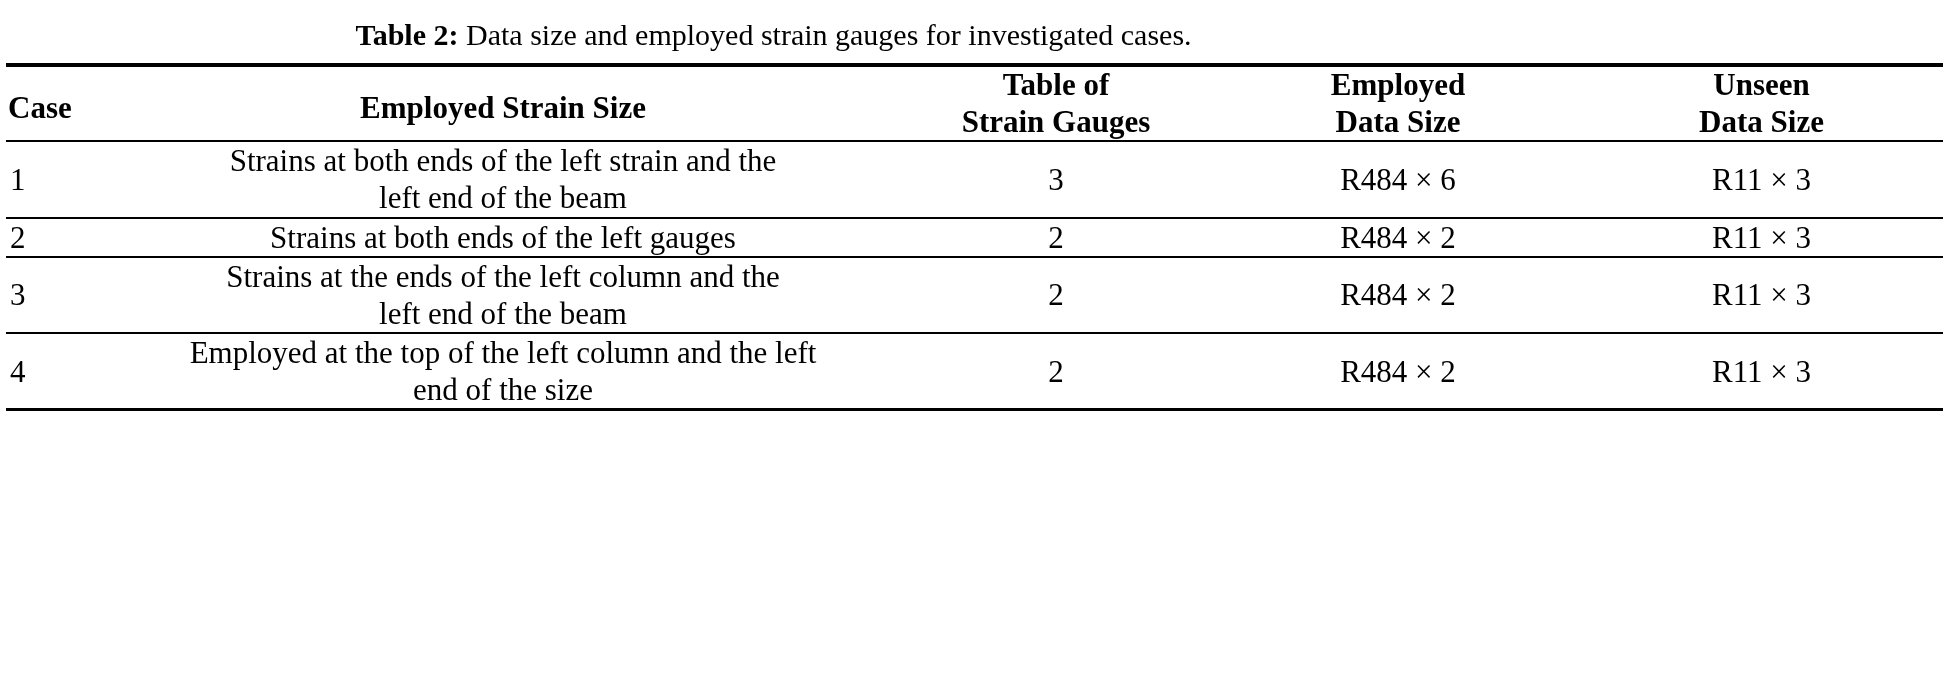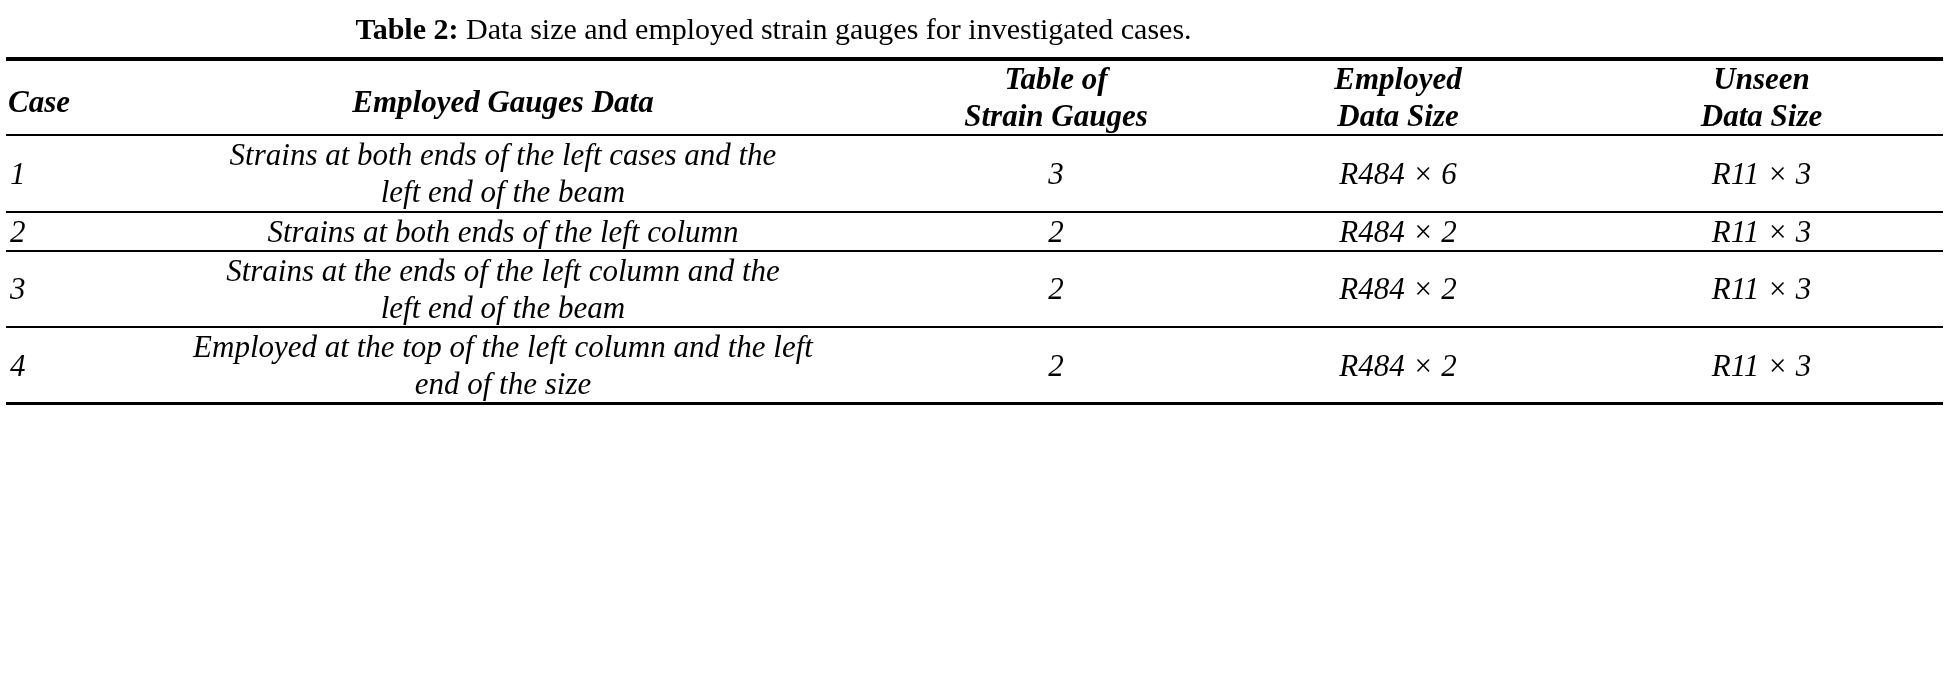--- a/index.html
+++ b/index.html
@@ -12,42 +12,41 @@
     height: 693px;
     font-family: "Liberation Serif", "DejaVu Serif", serif;
     color: #000000;
     overflow: hidden;
   }
   .page {
     width: 1547px;
     height: 693px;
     position: relative;
     box-sizing: border-box;
-    padding: 6px 6px;
+    padding: 12px 6px;
   }
   .caption {
     text-align: center;
     font-size: 30px;
     line-height: 1.1;
     padding-top: 6px;
     padding-bottom: 12px;
     white-space: nowrap;
   }
   .caption .cap-label {
     font-weight: bold;
   }
   .caption .cap-text {
     font-weight: normal;
   }
   table.tbl {
     border-collapse: collapse;
     width: 1937px;
     margin: 0 auto;
     table-layout: fixed;
-    font-style: italic;
   }
   table.tbl th, table.tbl td {
     padding: 0;
     vertical-align: middle;
   }
   thead th {
     font-weight: bold;
     font-size: 31px;
     line-height: 1.18;
     text-align: center;
@@ -101,52 +100,52 @@
     <colgroup>
       <col class="c-case">
       <col class="c-strain">
       <col class="c-num">
       <col class="c-train">
       <col class="c-unseen">
     </colgroup>
     <thead>
       <tr>
         <th class="col-case">Case</th>
-        <th class="col-strain">Employed Gauges Data</th>
+        <th class="col-strain">Employed Strain Size</th>
         <th>
           <span class="hdr-line">Table of</span>
           <span class="hdr-line">Strain Gauges</span>
         </th>
         <th>
           <span class="hdr-line">Employed</span>
           <span class="hdr-line">Data Size</span>
         </th>
         <th>
           <span class="hdr-line">Unseen</span>
           <span class="hdr-line">Data Size</span>
         </th>
       </tr>
     </thead>
     <tbody>
 
       <tr>
         <td class="col-case">1</td>
         <td>
-          <span class="hdr-line">Strains at both ends of the left cases and the</span>
+          <span class="hdr-line">Strains at both ends of the left strain and the</span>
           <span class="hdr-line">left end of the beam</span>
         </td>
         <td>3</td>
         <td class="nowrap">R484 × 6</td>
         <td class="nowrap">R11 × 3</td>
       </tr>
 
       <tr>
         <td class="col-case">2</td>
         <td>
-          <span class="hdr-line">Strains at both ends of the left column</span>
+          <span class="hdr-line">Strains at both ends of the left gauges</span>
         </td>
         <td>2</td>
         <td class="nowrap">R484 × 2</td>
         <td class="nowrap">R11 × 3</td>
       </tr>
 
       <tr>
         <td class="col-case">3</td>
         <td>
           <span class="hdr-line">Strains at the ends of the left column and the</span>

